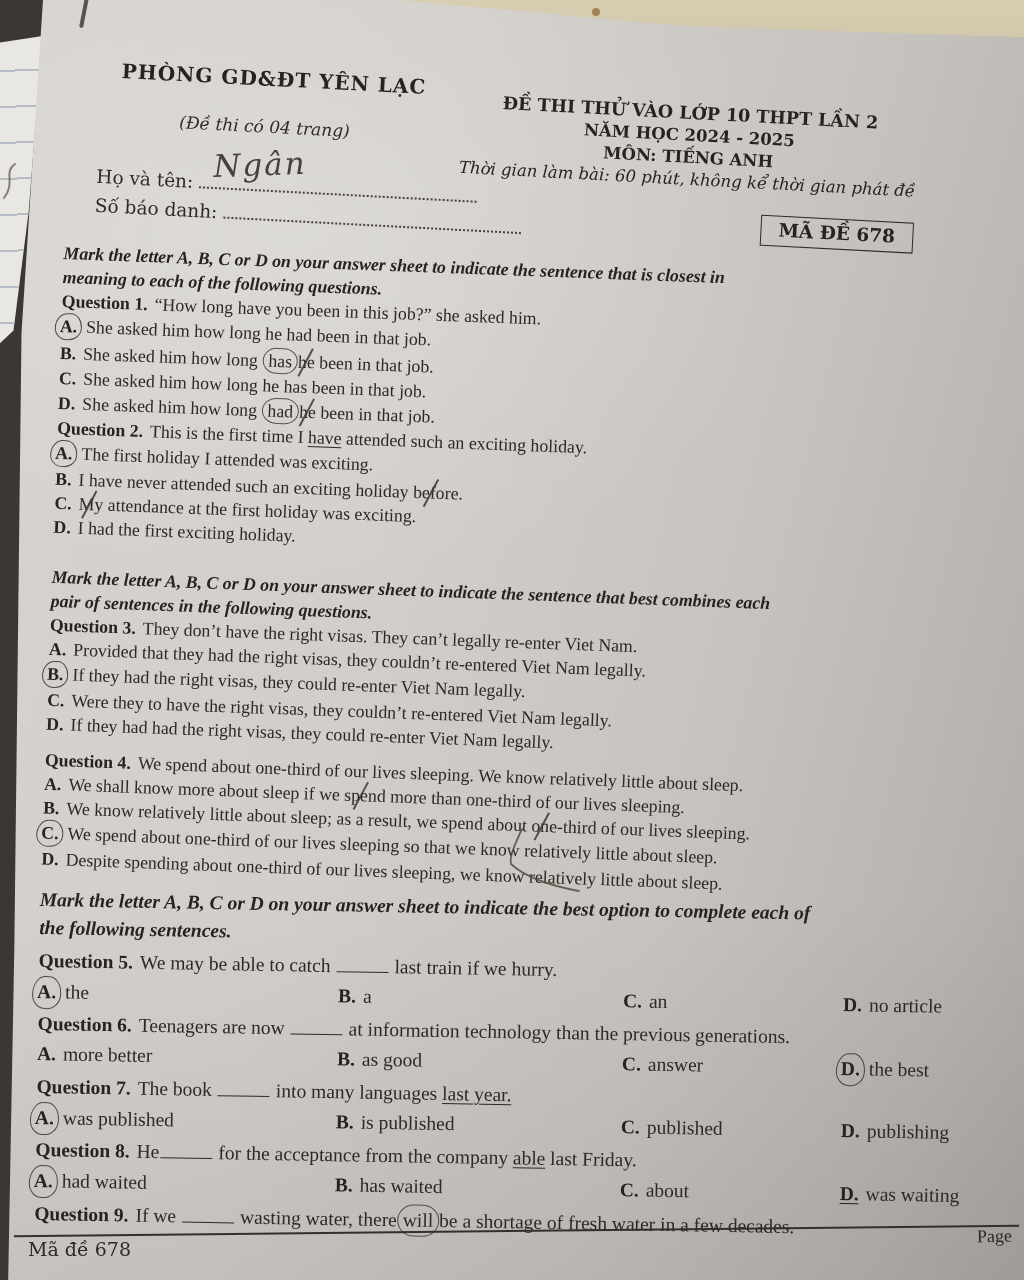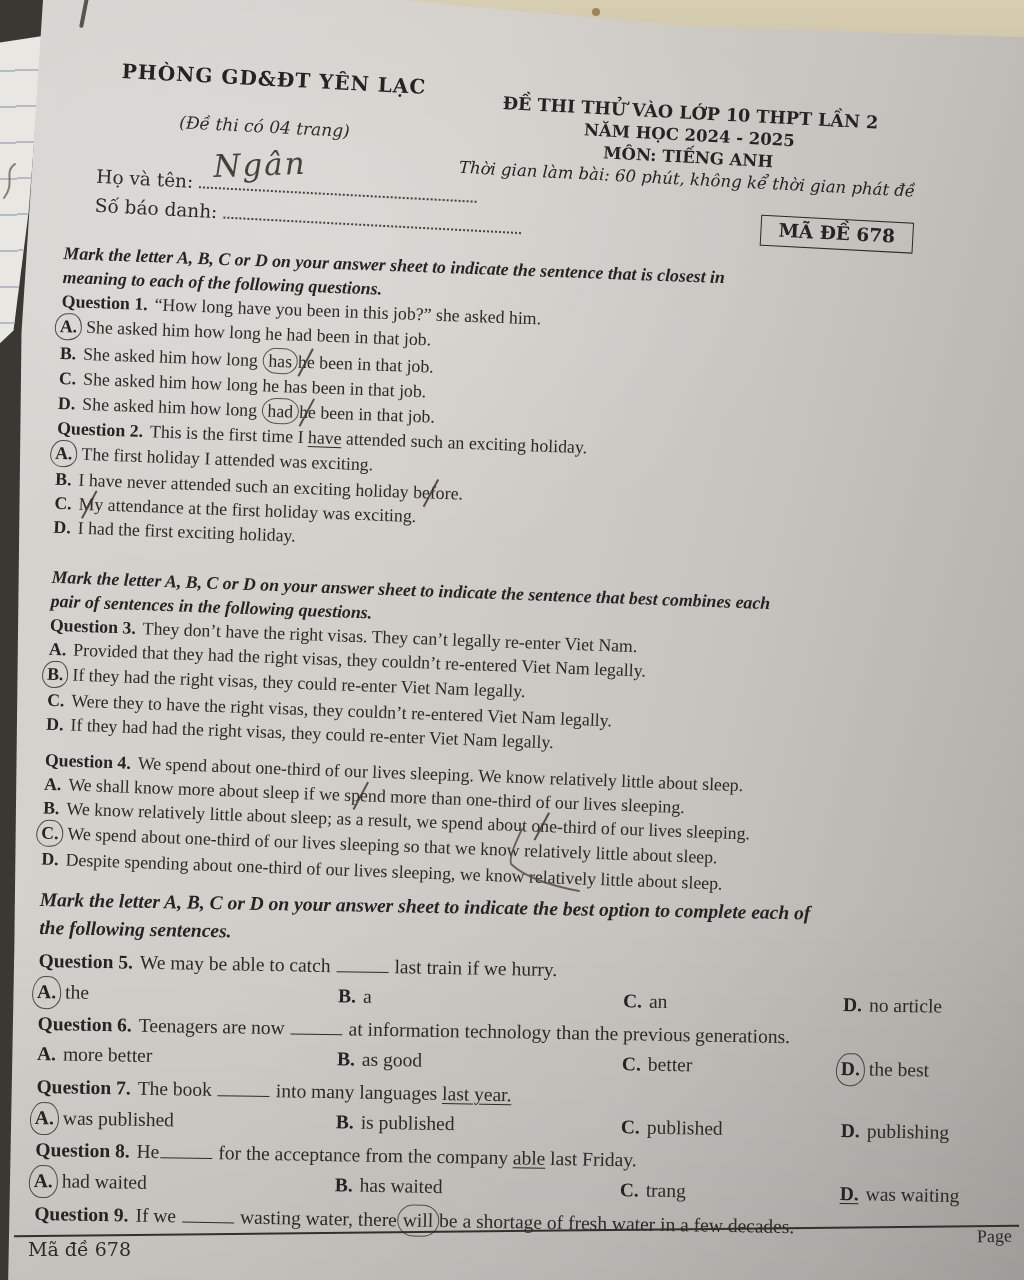--- a/index.html
+++ b/index.html
@@ -186,37 +186,37 @@
         <div><span class="circ"><b class="lt">A.</b></span><span>the</span></div>
         <div><b class="lt">B.</b><span>a</span></div>
         <div><b class="lt">C.</b><span>an</span></div>
         <div><b class="lt">D.</b><span>no article</span></div>
       </div>
 
       <div class="line"><b class="qn">Question 6.</b><span>Teenagers are now</span><span class="blank"></span><span>at information technology than the previous generations.</span></div>
       <div class="optrow">
         <div><b class="lt">A.</b><span>more better</span></div>
         <div><b class="lt">B.</b><span>as good</span></div>
-        <div><b class="lt">C.</b><span>better</span></div>
+        <div><b class="lt">C.</b><span>answer</span></div>
         <div><span class="circ"><b class="lt">D.</b></span><span>the best</span></div>
       </div>
 
       <div class="line"><b class="qn">Question 7.</b><span>The book</span><span class="blank"></span><span>into many languages </span><span class="u">last year.</span></div>
       <div class="optrow">
         <div><span class="circ"><b class="lt">A.</b></span><span>was published</span></div>
         <div><b class="lt">B.</b><span>is published</span></div>
         <div><b class="lt">C.</b><span>published</span></div>
         <div><b class="lt">D.</b><span>publishing</span></div>
       </div>
 
       <div class="line"><b class="qn">Question 8.</b><span>He</span><span class="blank tight"></span><span>for the acceptance from the company </span><span class="u">able</span><span> last Friday.</span></div>
       <div class="optrow">
         <div><span class="circ"><b class="lt">A.</b></span><span>had waited</span></div>
         <div><b class="lt">B.</b><span>has waited</span></div>
-        <div><b class="lt">C.</b><span>trang</span></div>
+        <div><b class="lt">C.</b><span>about</span></div>
         <div><b class="lt u">D.</b><span>was waiting</span></div>
       </div>
 
       <div class="line"><b class="qn">Question 9.</b><span>If we</span><span class="blank"></span><span>wasting water, there</span><span class="oval">will</span><span>be a shortage of fresh water in a few decades.</span></div>
     </div>
 
     <div class="frule"></div>
     <div class="fleft vn">Mã đề 678</div>
     <div class="fright">Page</div>
   </div>

